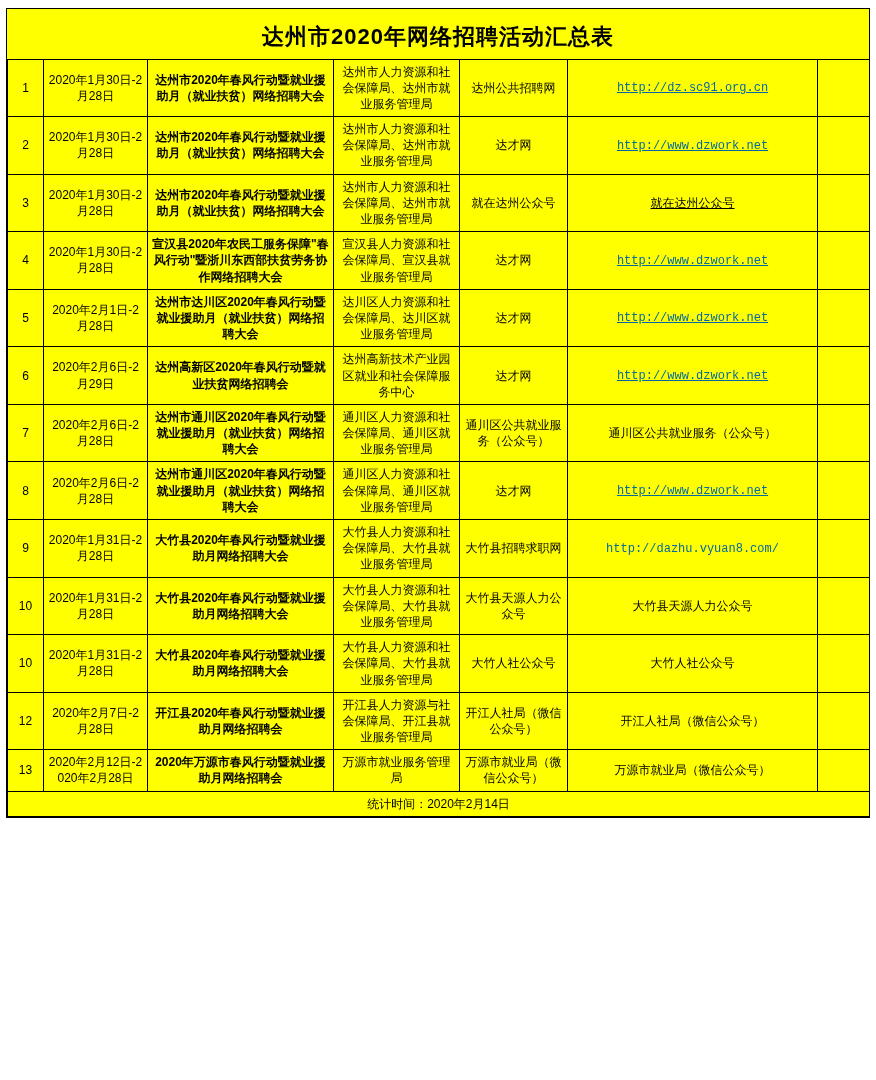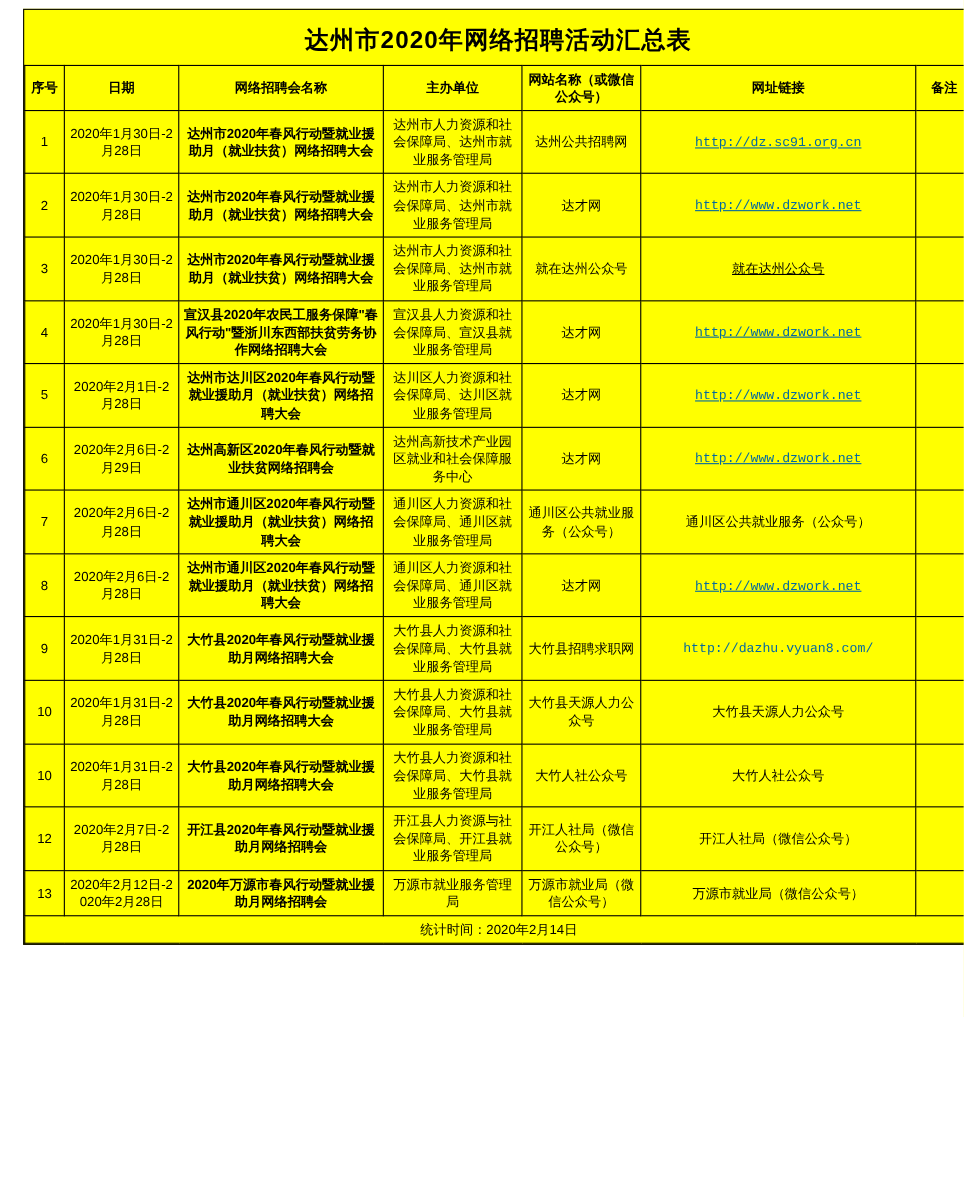--- a/index.html
+++ b/index.html
@@ -9,21 +9,21 @@
   }
   body {
     width: 876px;
     font-family: "Liberation Sans", "DejaVu Sans", sans-serif;
   }
   .page {
     width: 876px;
     min-height: 1080px;
     background: #ffffff;
     box-sizing: border-box;
-    padding: 8px 6px 6px 21px;
+    padding: 8px 6px 6px 6px;
     position: relative;
   }
   .sheet {
     background: #FFFF00;
     border: 1px solid #000000;
     box-sizing: border-box;
     width: 864px;
     margin: 0 auto;
   }
   .title-zone {
@@ -124,29 +124,20 @@
       <colgroup>
         <col class="c0">
           <col class="c1">
           <col class="c2">
           <col class="c3">
           <col class="c4">
           <col class="c5">
           <col class="c6">
       </colgroup>
       <tbody>
-        <tr>
-          <th>序号</th>
-          <th>日期</th>
-          <th>网络招聘会名称</th>
-          <th>主办单位</th>
-          <th>网站名称（或微信公众号）</th>
-          <th>网址链接</th>
-          <th>备注</th>
-        </tr>
       </tbody>
       <tbody id="rows-body">
           <tr>
             <td class="num">1</td>
             <td class="date">2020年1月30日-2月28日</td>
             <td class="name">达州市2020年春风行动暨就业援助月（就业扶贫）网络招聘大会</td>
             <td class="org">达州市人力资源和社会保障局、达州市就业服务管理局</td>
             <td class="site">达州公共招聘网</td>
             <td class="link"><a href="#" class="link-a">http://dz.sc91.org.cn</a></td>
             <td class="remark"></td>

